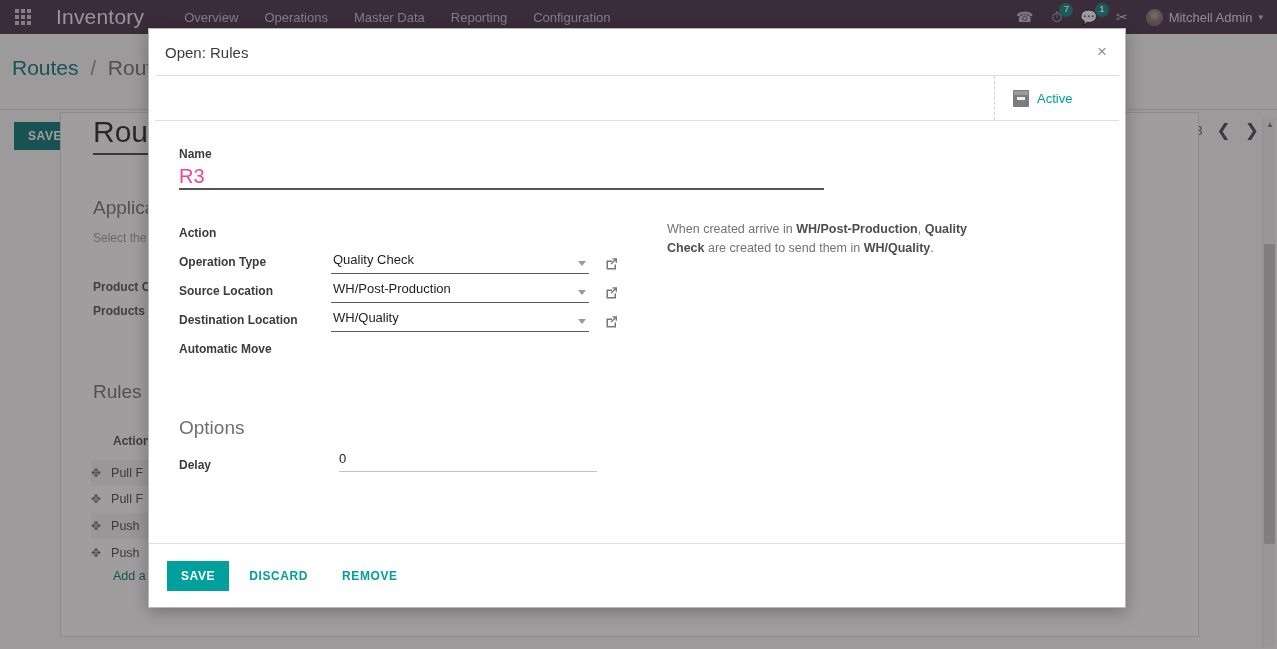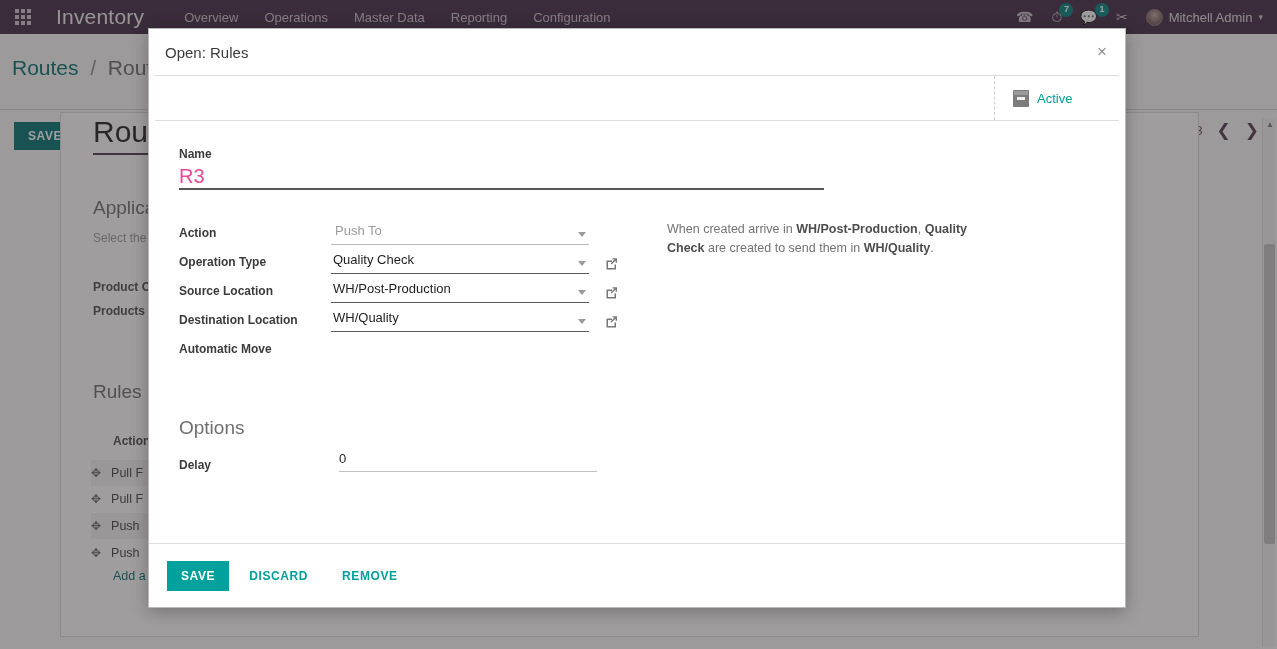--- a/index.html
+++ b/index.html
@@ -340,24 +340,20 @@
           <div class="name-label">Name</div>
           <div class="name-value">R3</div>
         </div>
 
         <div class="cols">
 
           <div class="col-left">
 
             <div class="frow">
               <div class="lbl">Action</div>
-              <div class="fctl muted indent">
-                <div class="val">Push To</div>
-                <span class="drop-caret"></span>
-              </div>
             </div>
 
             <div class="frow">
               <div class="lbl">Operation Type</div>
               <div class="fctl strong">
                 <div class="val">Quality Check</div>
                 <span class="drop-caret"></span>
               </div>
               <span class="ext-link">
                 <svg width="13" height="13" viewBox="0 0 13 13">

